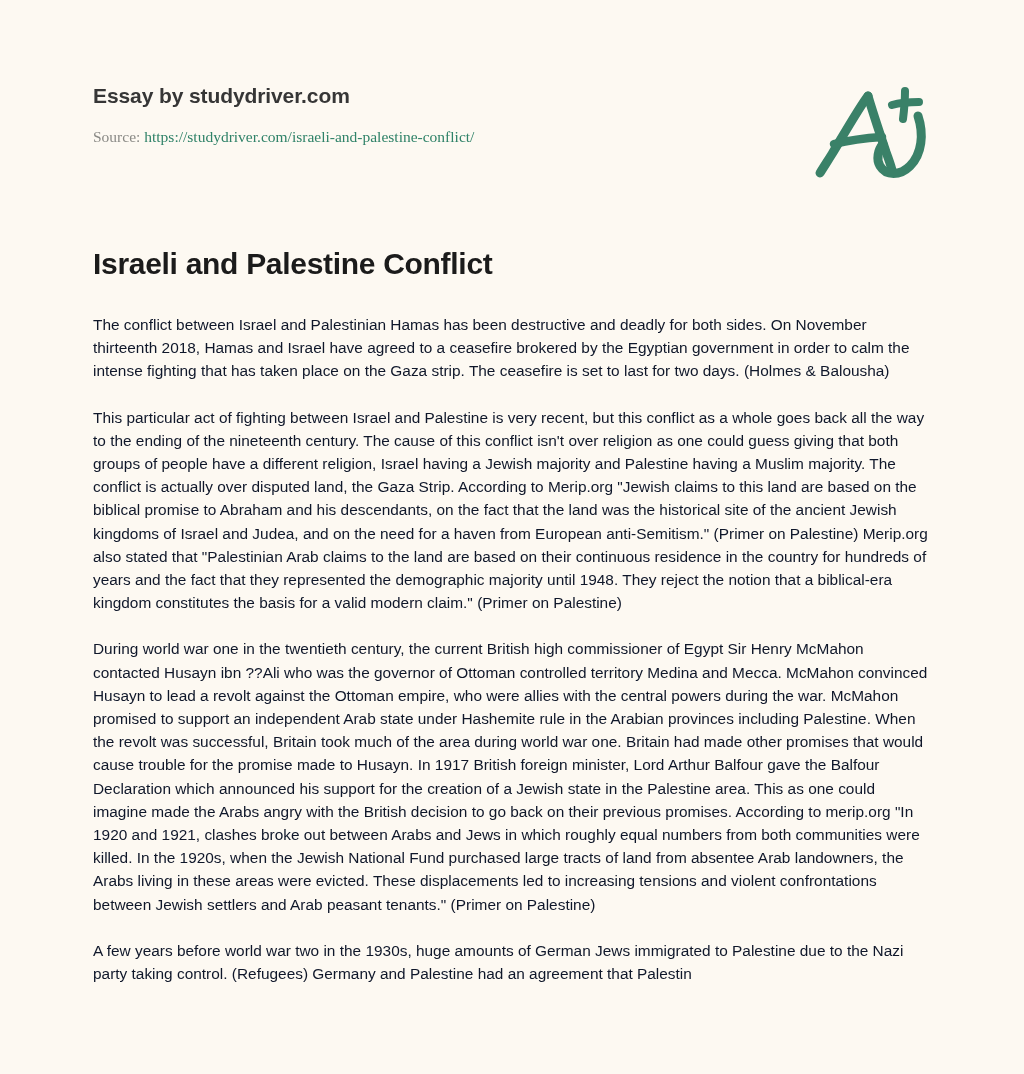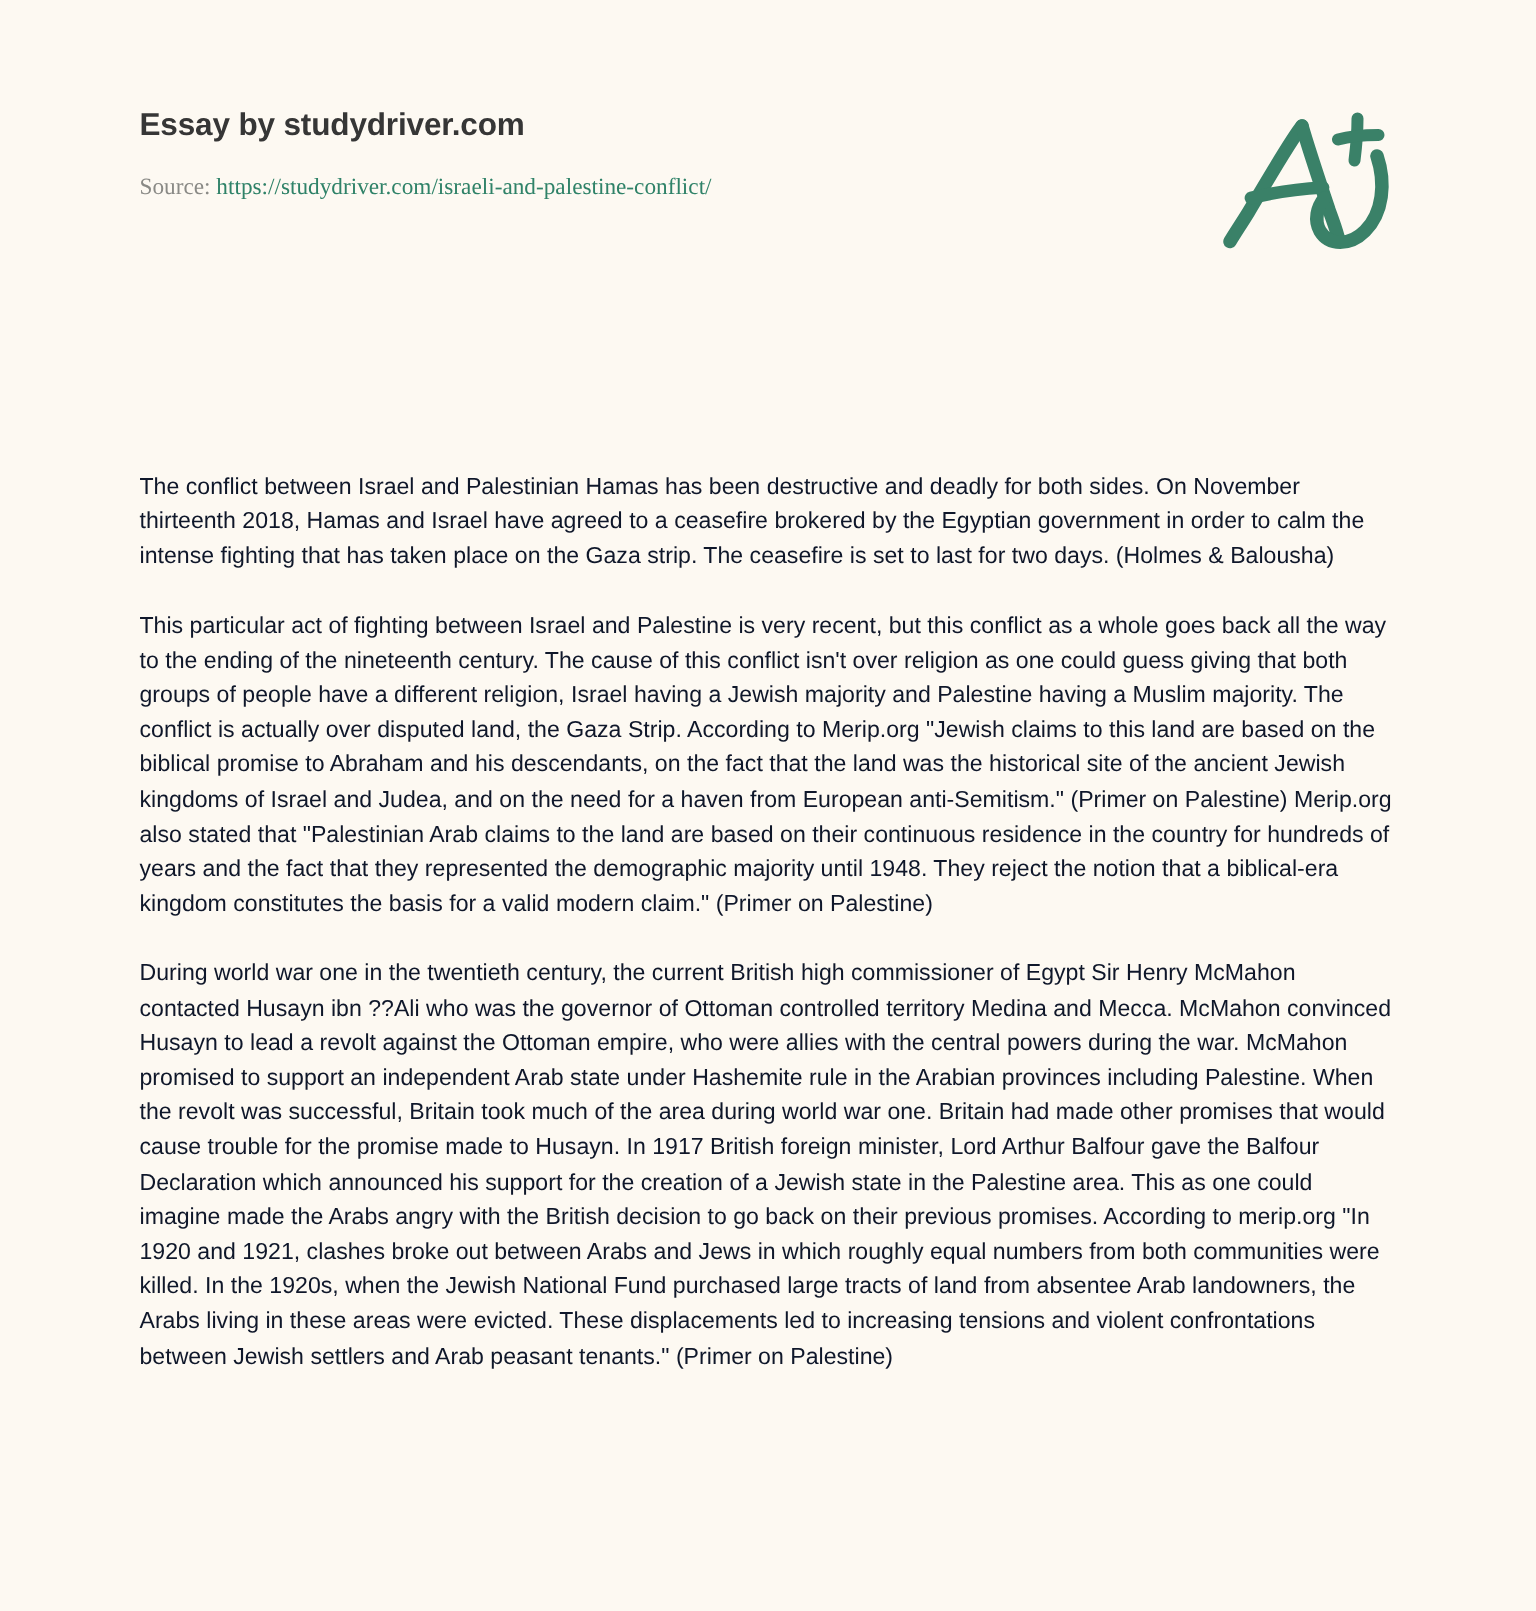--- a/index.html
+++ b/index.html
@@ -20,21 +20,21 @@
     position: relative;
     width: 1024px;
     height: 1074px;
     box-sizing: border-box;
   }
 
   
   .header {
     position: absolute;
     left: 0;
-    top: 4px;
+    top: 16px;
     width: 1024px;
     height: 200px;
   }
 
   .header-left {
     position: absolute;
     left: 93px;
     top: 66px;
   }
 
@@ -141,20 +141,22 @@
 
           <path d="M86 27 C93 25 105 24 113 24" stroke-width="8"></path>
 
           <path d="M112 38 C118 56 116 76 104 88 C94 98 80 98 74 88 C70 81 72 72 77 66" stroke-width="9"></path>
         </g>
       </svg>
     </div>
 
   </div>
 
+  <h1 class="title">Israeli and Palestine Conflict</h1>
 
   <div class="article">
     <p>The conflict between Israel and Palestinian Hamas has been destructive and deadly for both sides. On November thirteenth 2018, Hamas and Israel have agreed to a ceasefire brokered by the Egyptian government in order to calm the intense fighting that has taken place on the Gaza strip. The ceasefire is set to last for two days. (Holmes &amp; Balousha)</p>
     <p>This particular act of fighting between Israel and Palestine is very recent, but this conflict as a whole goes back all the way to the ending of the nineteenth century. The cause of this conflict isn't over religion as one could guess giving that both groups of people have a different religion, Israel having a Jewish majority and Palestine having a Muslim majority. The conflict is actually over disputed land, the Gaza Strip. According to Merip.org "Jewish claims to this land are based on the biblical promise to Abraham and his descendants, on the fact that the land was the historical site of the ancient Jewish kingdoms of Israel and Judea, and on the need for a haven from European anti-Semitism." (Primer on Palestine) Merip.org also stated that "Palestinian Arab claims to the land are based on their continuous residence in the country for hundreds of years and the fact that they represented the demographic majority until 1948. They reject the notion that a biblical-era kingdom constitutes the basis for a valid modern claim." (Primer on Palestine)</p>
     <p>During world war one in the twentieth century, the current British high commissioner of Egypt Sir Henry McMahon contacted Husayn ibn ??Ali who was the governor of Ottoman controlled territory Medina and Mecca. McMahon convinced Husayn to lead a revolt against the Ottoman empire, who were allies with the central powers during the war. McMahon promised to support an independent Arab state under Hashemite rule in the Arabian provinces including Palestine. When the revolt was successful, Britain took much of the area during world war one. Britain had made other promises that would cause trouble for the promise made to Husayn. In 1917 British foreign minister, Lord Arthur Balfour gave the Balfour Declaration which announced his support for the creation of a Jewish state in the Palestine area. This as one could imagine made the Arabs angry with the British decision to go back on their previous promises. According to merip.org "In 1920 and 1921, clashes broke out between Arabs and Jews in which roughly equal numbers from both communities were killed. In the 1920s, when the Jewish National Fund purchased large tracts of land from absentee Arab landowners, the Arabs living in these areas were evicted. These displacements led to increasing tensions and violent confrontations between Jewish settlers and Arab peasant tenants." (Primer on Palestine)</p>
+    <p>A few years before world war two in the 1930s, huge amounts of German Jews immigrated to Palestine due to the Nazi party taking control. (Refugees) Germany and Palestine had an agreement that Palestin</p>
   </div>
 
 </div>
 
 </body></html>

